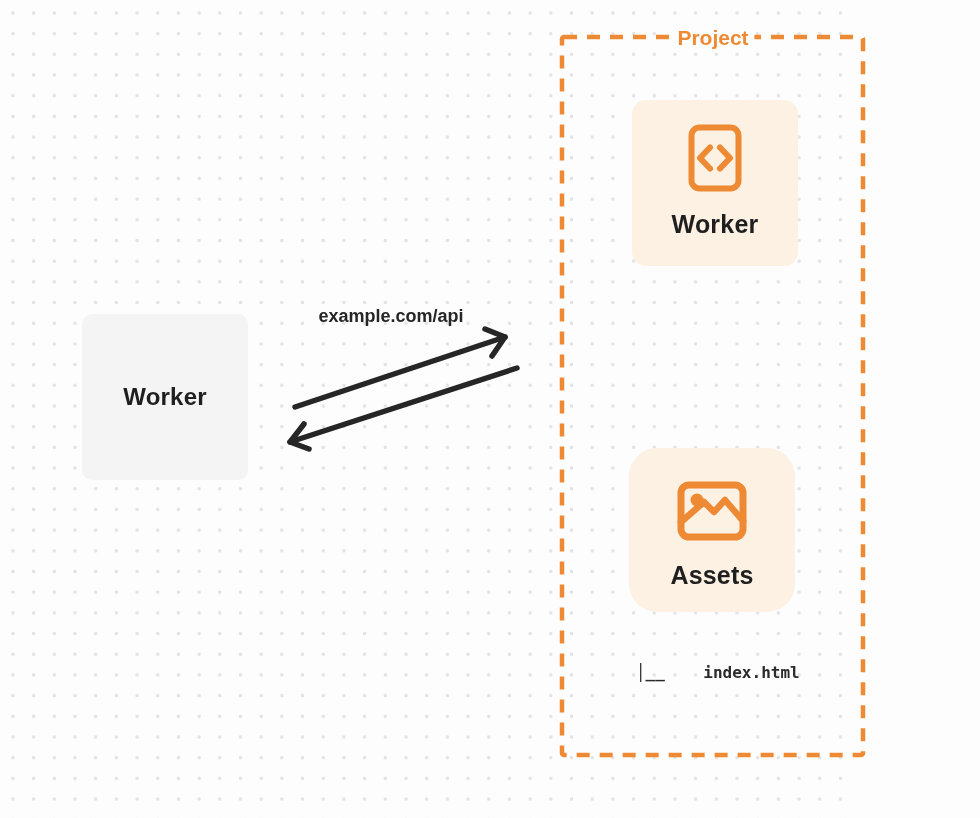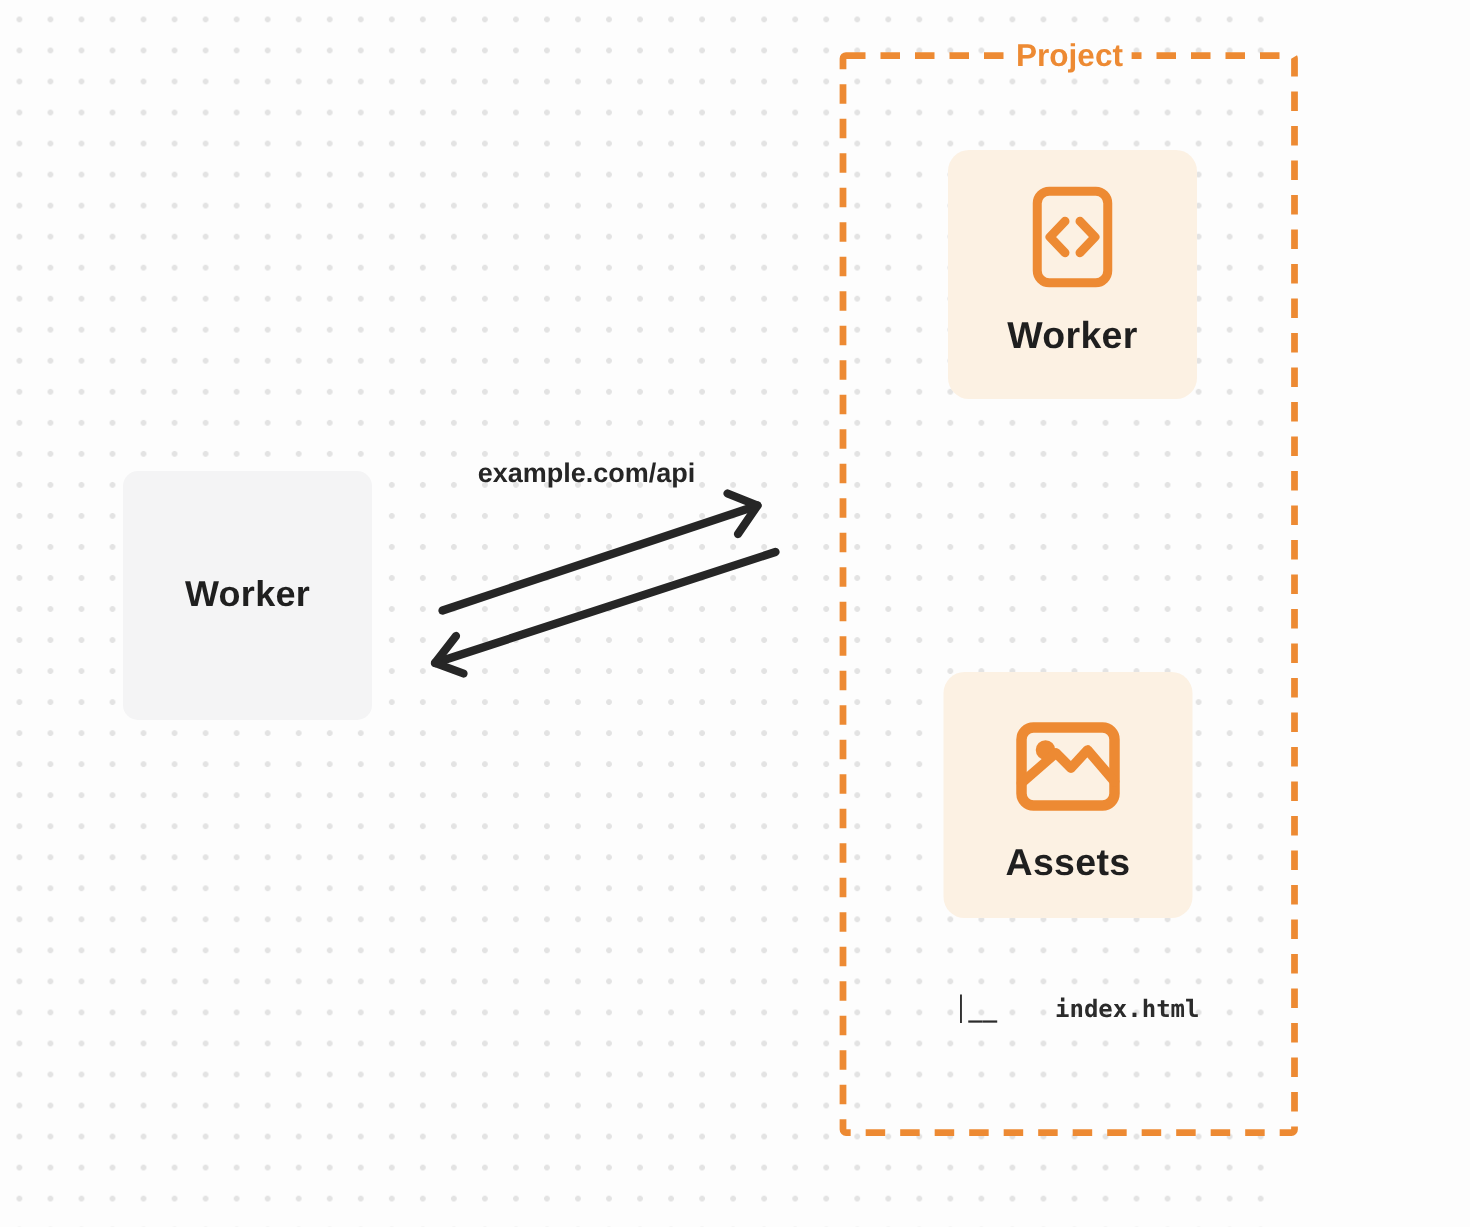--- a/index.html
+++ b/index.html
@@ -58,21 +58,21 @@
   }
   .card.cream{background:var(--card-cream-bg);}
   .card.gray{background:var(--card-gray-bg);border-radius:10px;justify-content:center;}
   .card .card-label{
     font-size:25px;font-weight:700;color:#1f1f1f;
     letter-spacing:0.2px;
   }
   #worker-card{left:632px;top:100px;width:166px;height:166px;}
   #worker-card .icon-wrap{margin-top:24px;height:68px;}
   #worker-card .card-label{margin-top:18px;}
-  #assets-card{left:629px;top:448px;width:166px;height:164px;}
+  #assets-card{left:629px;top:448px;width:166px;height:164px;border-radius:28px;}
   #assets-card .icon-wrap{margin-top:33px;height:60px;}
   #assets-card .card-label{margin-top:20px;}
   #client-card{left:82px;top:314px;width:166px;height:166px;}
   #client-card .card-label{font-size:24px;}
   .icon-stroke{
     fill:none;
     stroke:var(--accent-orange);
     stroke-linecap:round;
     stroke-linejoin:round;
   }

